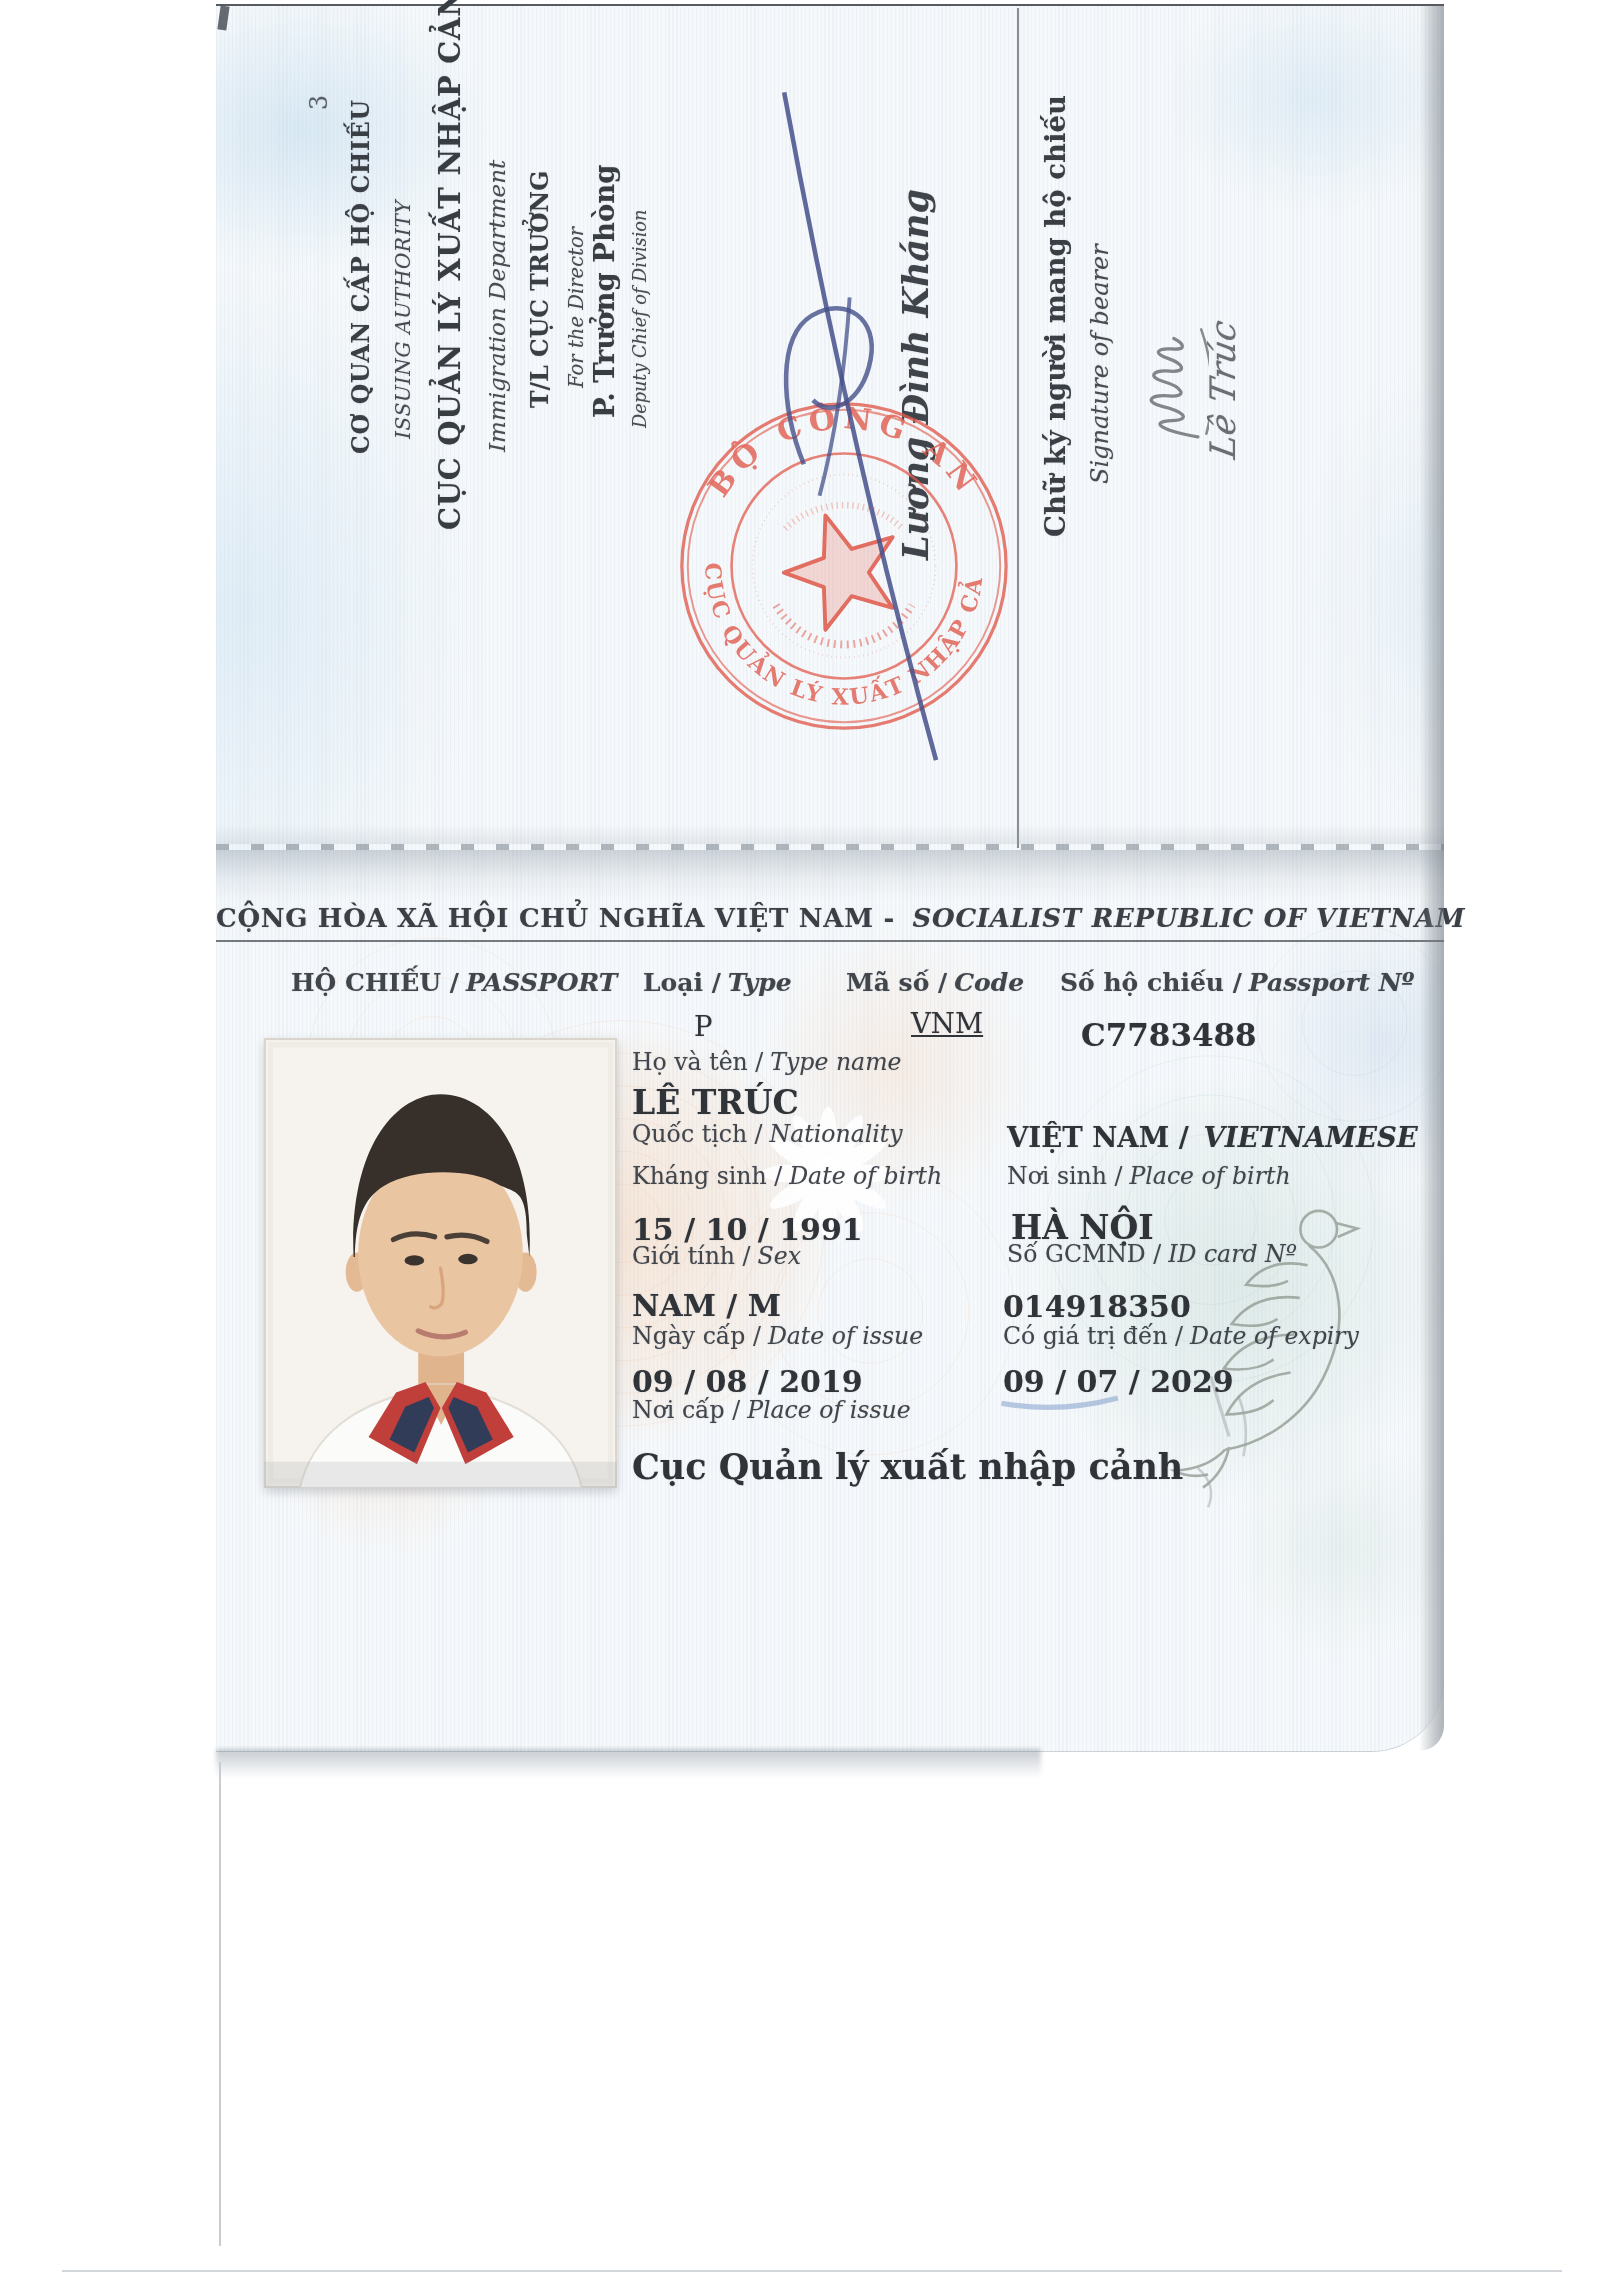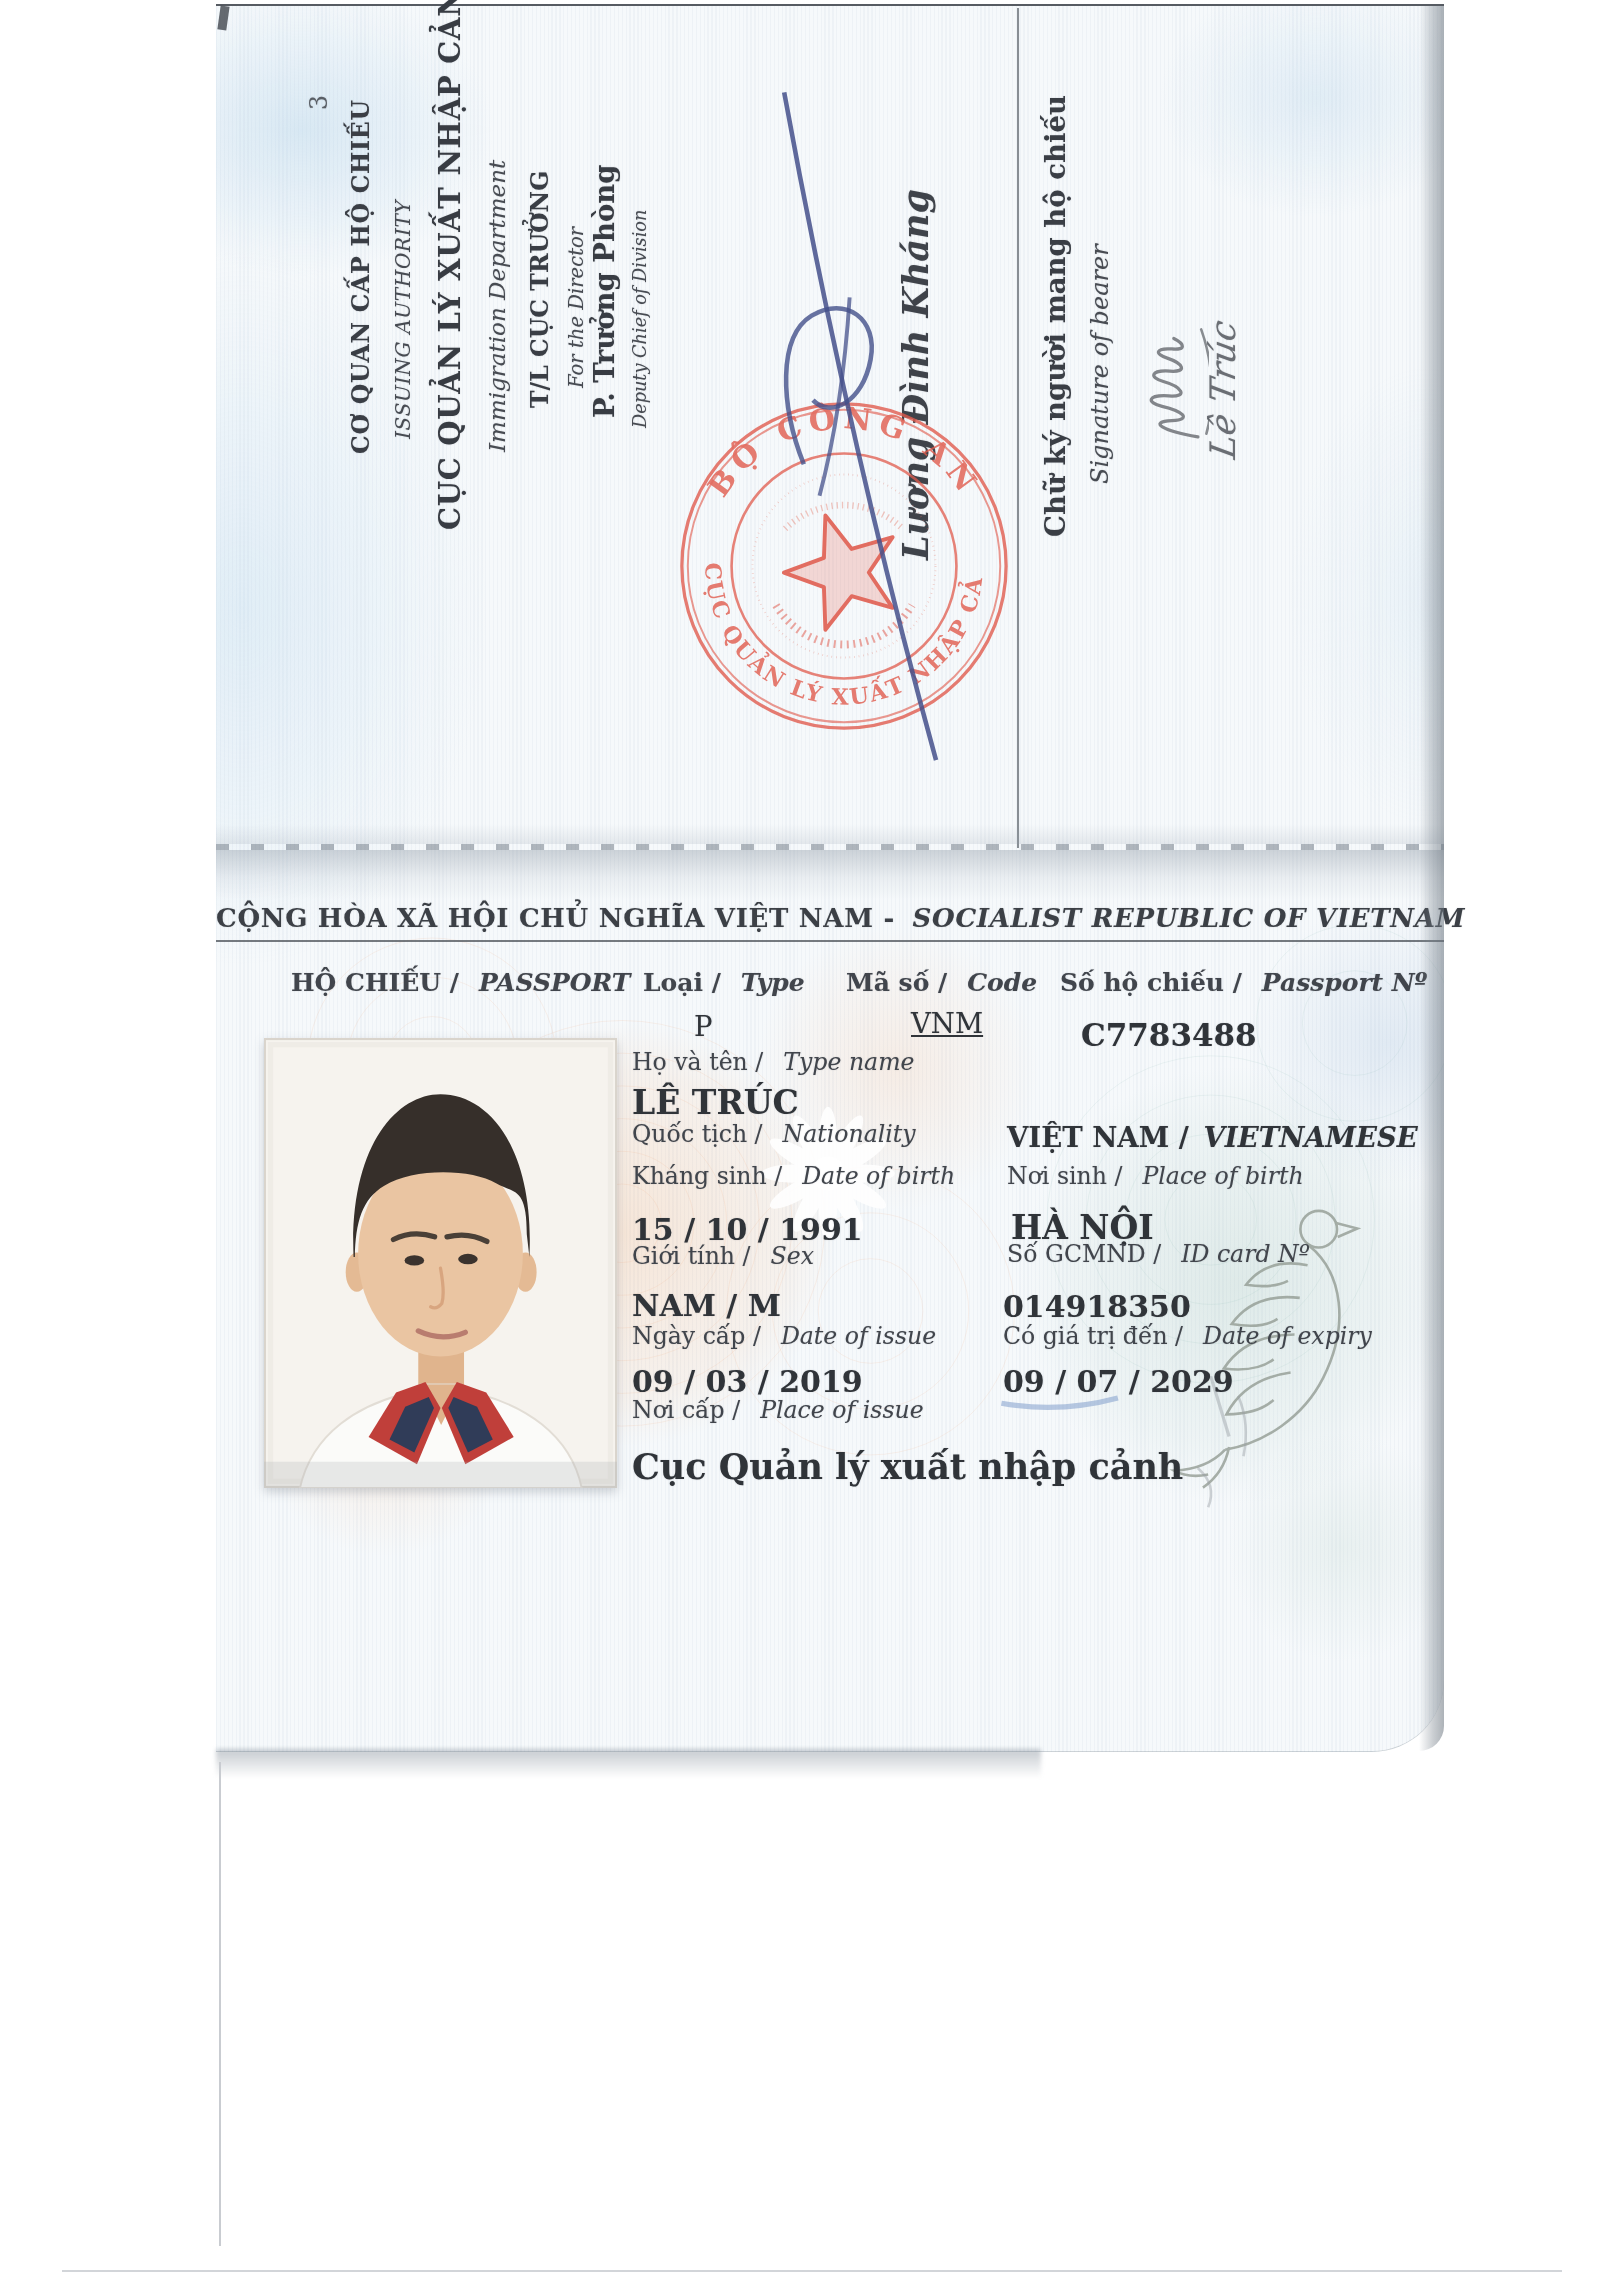--- a/index.html
+++ b/index.html
@@ -18,21 +18,21 @@
         border-top:2px solid #565b62;
         border-bottom:1.3px solid rgba(130,140,148,.35);
         border-radius:0 0 72px 0;}
   #page::after{content:"";position:absolute;right:0;top:0;width:25px;height:100%;
         background:linear-gradient(90deg, rgba(120,130,140,0) 0%, rgba(120,130,140,.38) 55%, rgba(105,115,125,.55) 100%);
         border-radius:0 0 72px 0;}
   .rot{position:absolute;transform-origin:0 0;transform:rotate(-90deg);white-space:nowrap;line-height:1;}
   .soft{text-shadow:0 0 1.3px rgba(70,76,86,.30);}
   .it{font-style:italic;}
   .lbl{font-size:23.6px;color:#41454c;white-space:nowrap;}
-  .lbl .en{font-style:italic;margin-left:20px;}
+  .lbl .en{font-style:italic;margin-left:7px;}
   .val{font-weight:700;color:#303439;white-space:nowrap;}
   .mrz{font-family:"DejaVu Sans Mono","Liberation Mono",monospace;font-size:41px;font-weight:700;
        color:#2d2e30;letter-spacing:0;white-space:nowrap;text-shadow:0 0 0.7px rgba(45,46,48,.5);}
   #divider{position:absolute;left:801px;top:2.6px;width:2px;height:840px;background:#6d737b;opacity:.8;}
   #perforation{position:absolute;left:0;top:838px;width:1228px;height:5.9px;opacity:.75;filter:blur(0.7px);
        background:repeating-linear-gradient(90deg, rgba(88,99,112,.6) 0 13px, rgba(0,0,0,0) 13px 35px);}
   #foldshadow{position:absolute;left:0;top:844px;width:1228px;height:50px;
        background:linear-gradient(180deg, rgba(140,151,163,.40), rgba(168,178,188,.16) 55%, rgba(255,255,255,0));}
   #prefold{position:absolute;left:0;top:818px;width:1228px;height:20px;
        background:linear-gradient(0deg, rgba(150,160,172,.20), rgba(255,255,255,0));}
@@ -226,21 +226,21 @@
     <div class="abs val soft" style="left:416px;top:1206px;font-size:30px;">15 / 10 / 1991</div>
 
     <div class="abs lbl soft" style="left:416px;top:1236px;">
       <span>Giới tính /</span><span class="en">Sex</span>
     </div>
     <div class="abs val soft" style="left:416px;top:1282px;font-size:30px;">NAM / M</div>
 
     <div class="abs lbl soft" style="left:416px;top:1316px;">
       <span>Ngày cấp /</span><span class="en">Date of issue</span>
     </div>
-    <div class="abs val soft" style="left:416px;top:1358px;font-size:30px;">09 / 03 / 2019</div>
+    <div class="abs val soft" style="left:416px;top:1358px;font-size:30px;">09 / 08 / 2019</div>
 
     <div class="abs lbl soft" style="left:416px;top:1390px;">
       <span>Nơi cấp /</span><span class="en">Place of issue</span>
     </div>
     <div class="abs val soft" style="left:416px;top:1440px;font-size:35px;font-weight:600;">Cục Quản lý xuất nhập cảnh</div>
 
     <div class="abs val soft" style="left:791px;top:1115px;font-size:27.5px;">
       <span>VIỆT NAM /</span>
       <span class="it" style="margin-left:5.2px;">VIETNAMESE</span>
     </div>

